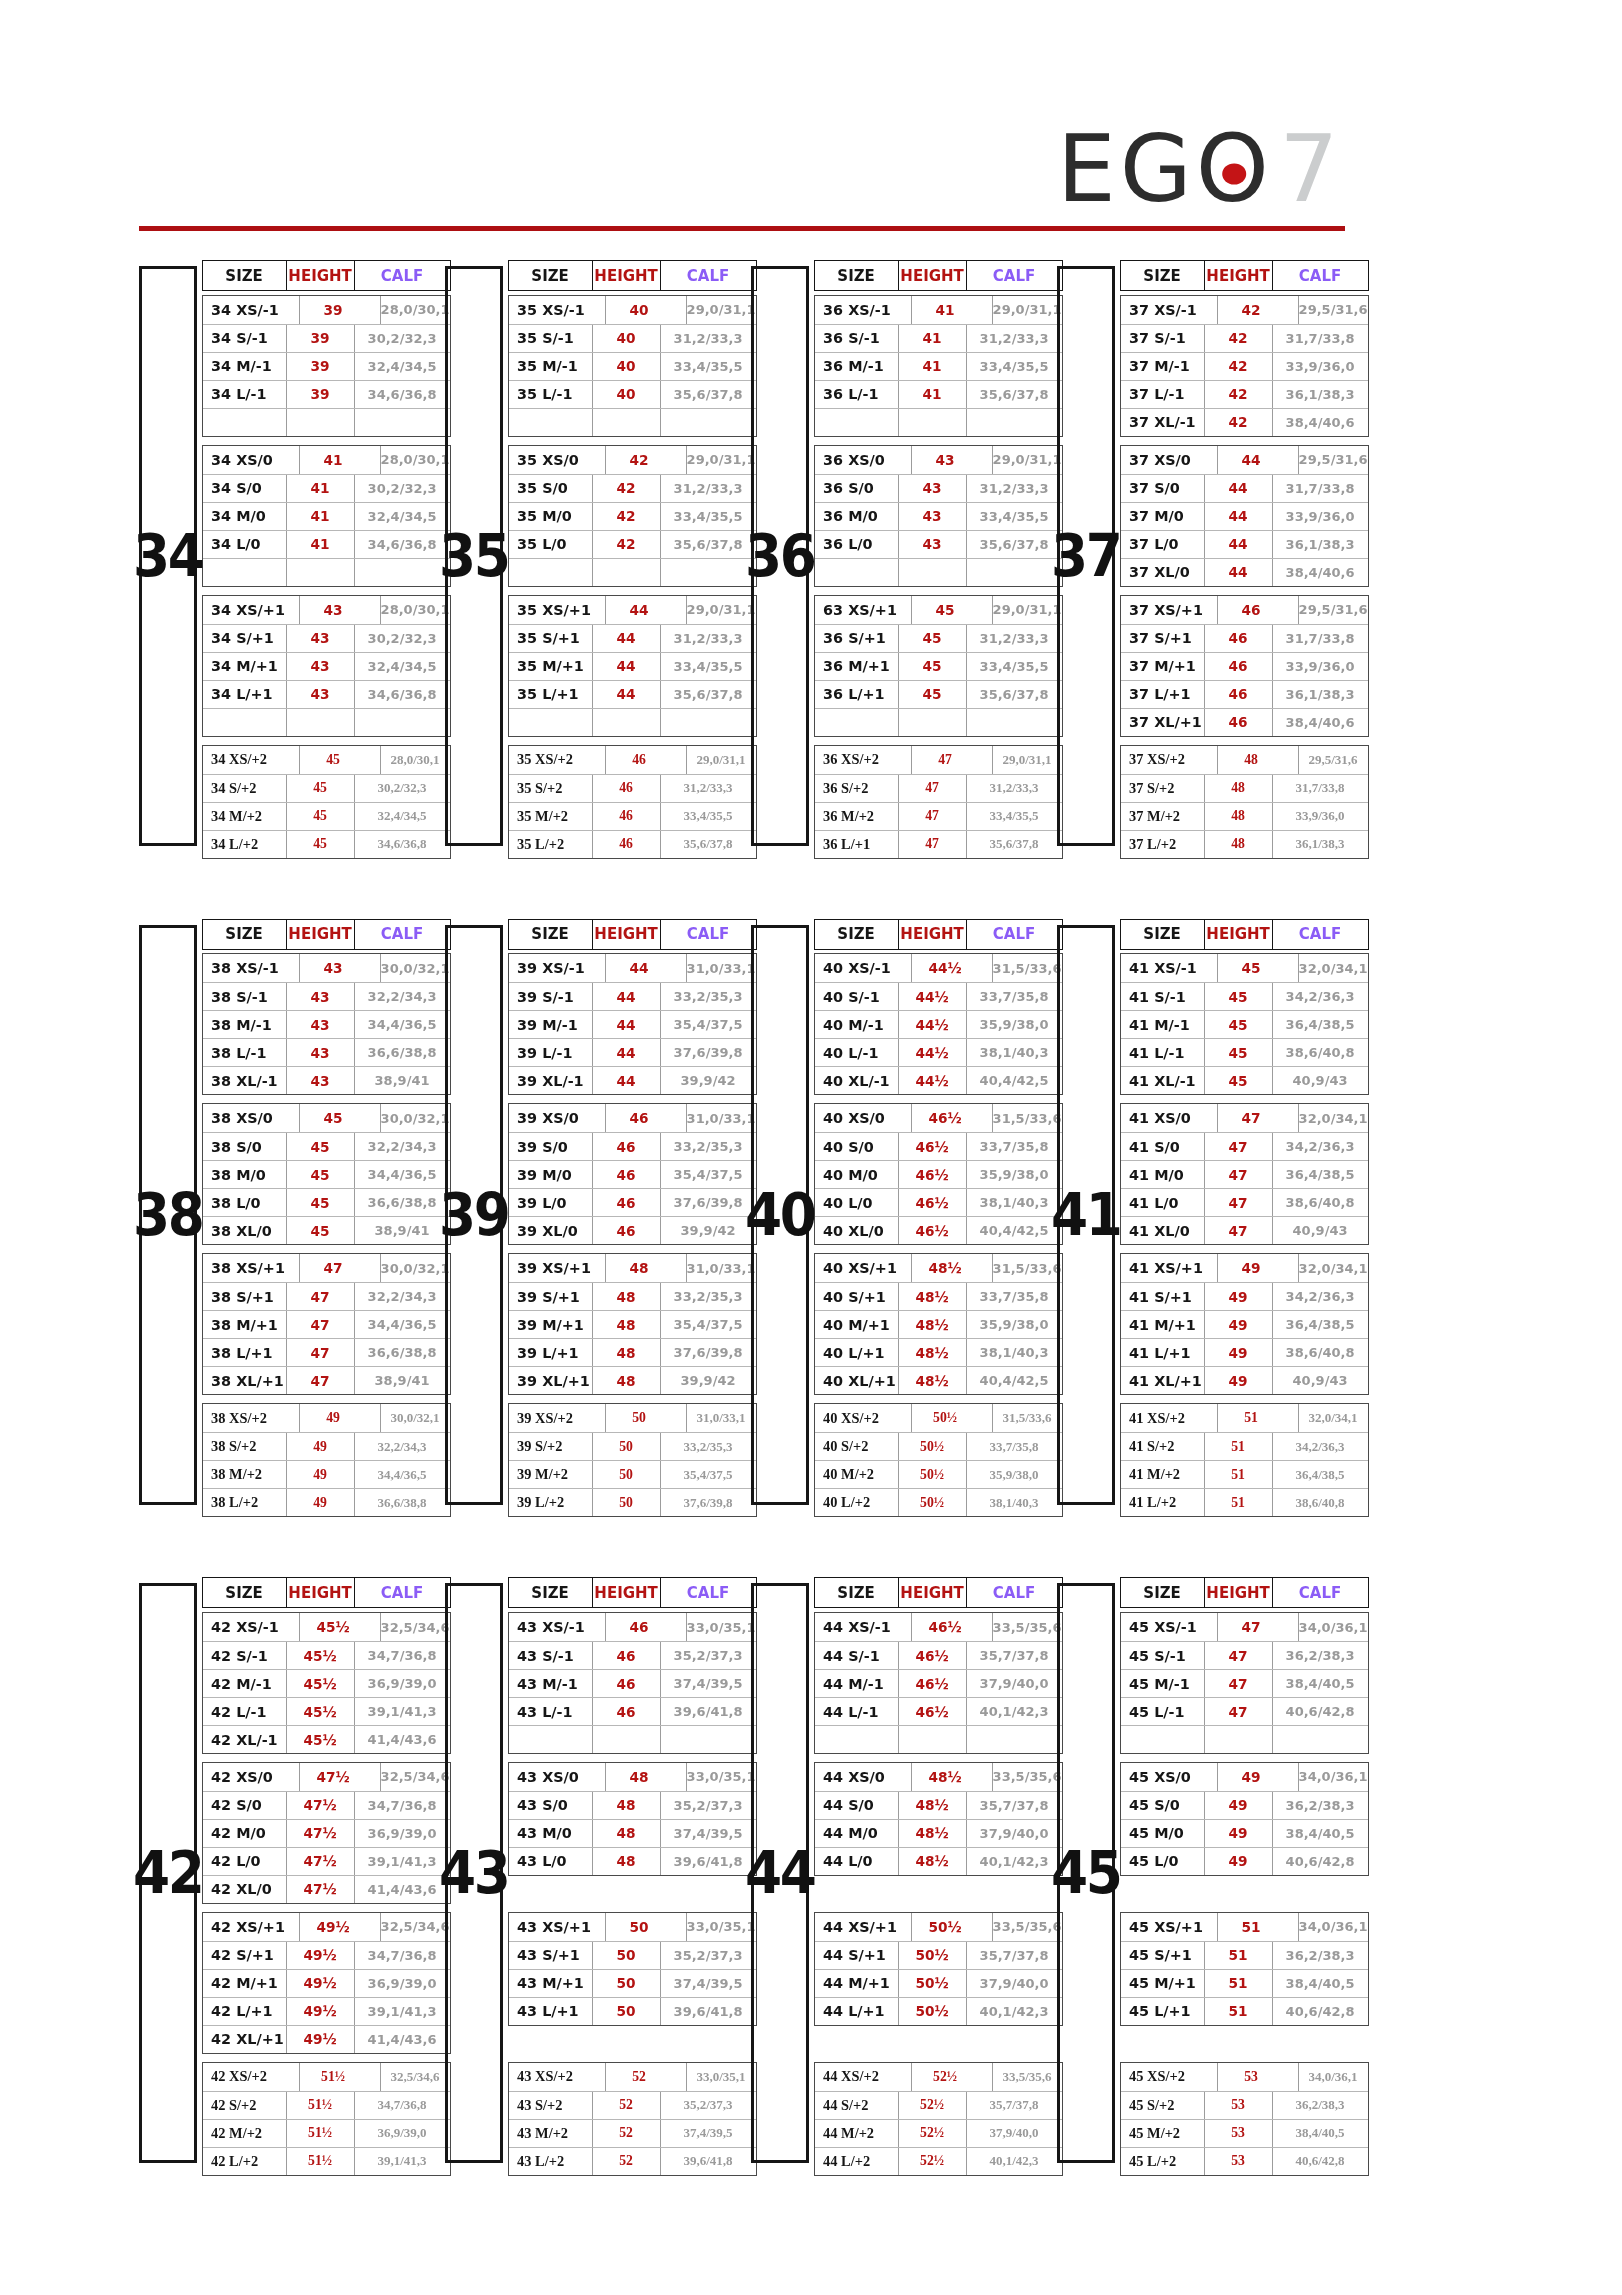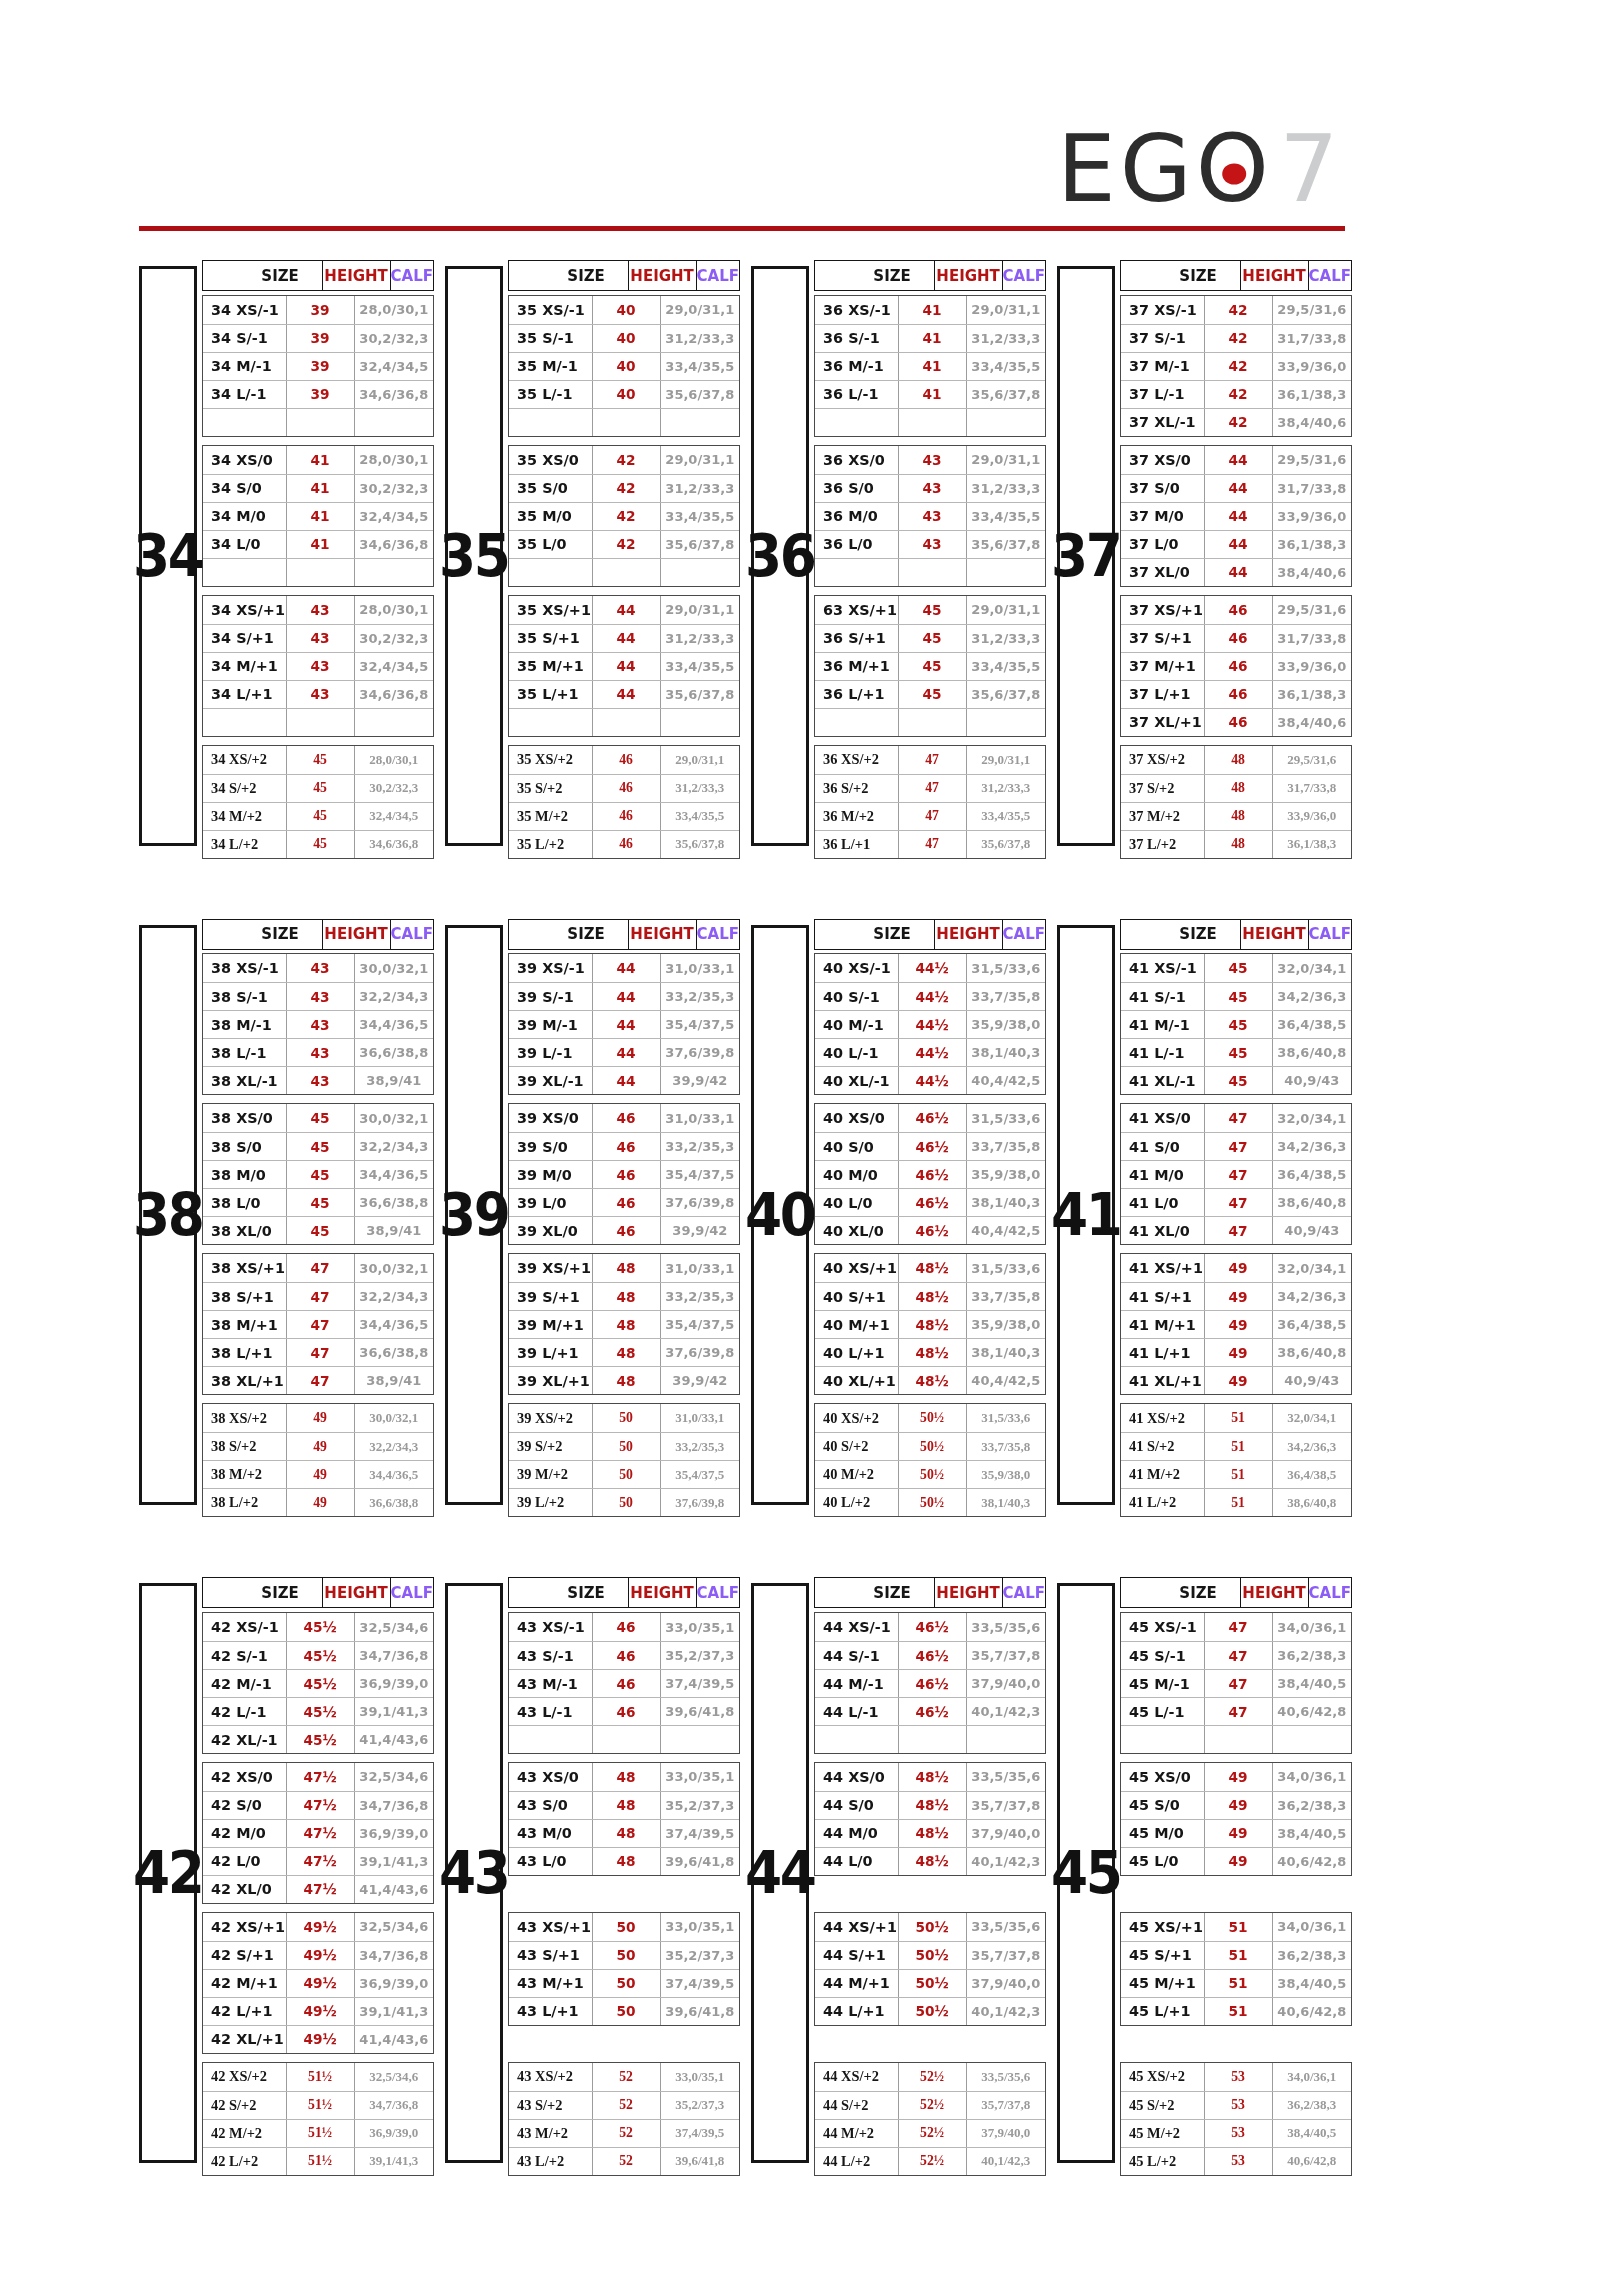--- a/index.html
+++ b/index.html
@@ -44,35 +44,35 @@
   }
   .bigbox span{
     font-weight:bold;font-size:58px;color:#111;
     letter-spacing:-2.6px;transform:scaleX(.92);
   }
 
   .tcol{margin-left:4.6px;flex:1;display:flex;flex-direction:column;}
 
   .hrow{
     display:flex;height:31px;flex:0 0 31px;box-sizing:border-box;
-    border:1.3px solid #161616;margin-bottom:3.9px;background:#fff;padding-left:36px;
+    border:1.3px solid #161616;margin-bottom:3.9px;background:#fff;
   }
   .hcell{display:flex;align-items:center;justify-content:center;
     font-weight:bold;font-size:15px;box-sizing:border-box;}
   .hcell.size  {width:84px;color:#161616;border-right:1.3px solid #161616;}
   .hcell.height{width:68px;color:#b31312;border-right:1.3px solid #161616;}
   .hcell.calf  {flex:1;color:#8b5cf6;}
 
   .block{
     border:1.3px solid #4a4a4a;box-sizing:border-box;margin-bottom:7.9px;
     background:#fff;
   }
   .block:last-child{margin-bottom:1px;font-family:Liberation Serif, serif;}
   .row{display:flex;height:28px;box-sizing:border-box;border-top:0.7px solid #b7b7b7;}
-  .block .row:first-child{border-top:none;}
+  .block .row:first-child{border-top:none;gap:13px;}
   .cell{display:flex;align-items:center;box-sizing:border-box;overflow:hidden;}
   .cell.size{
     width:83px;flex:0 0 83px;padding-left:8.5px;
     font-weight:bold;font-size:14.4px;color:#161616;white-space:nowrap;
   }
   .cell.height{
     width:68px;flex:0 0 68px;justify-content:center;
     font-weight:bold;font-size:13.7px;color:#b31312;
     border-left:0.7px solid #9c9c9c;
   }

